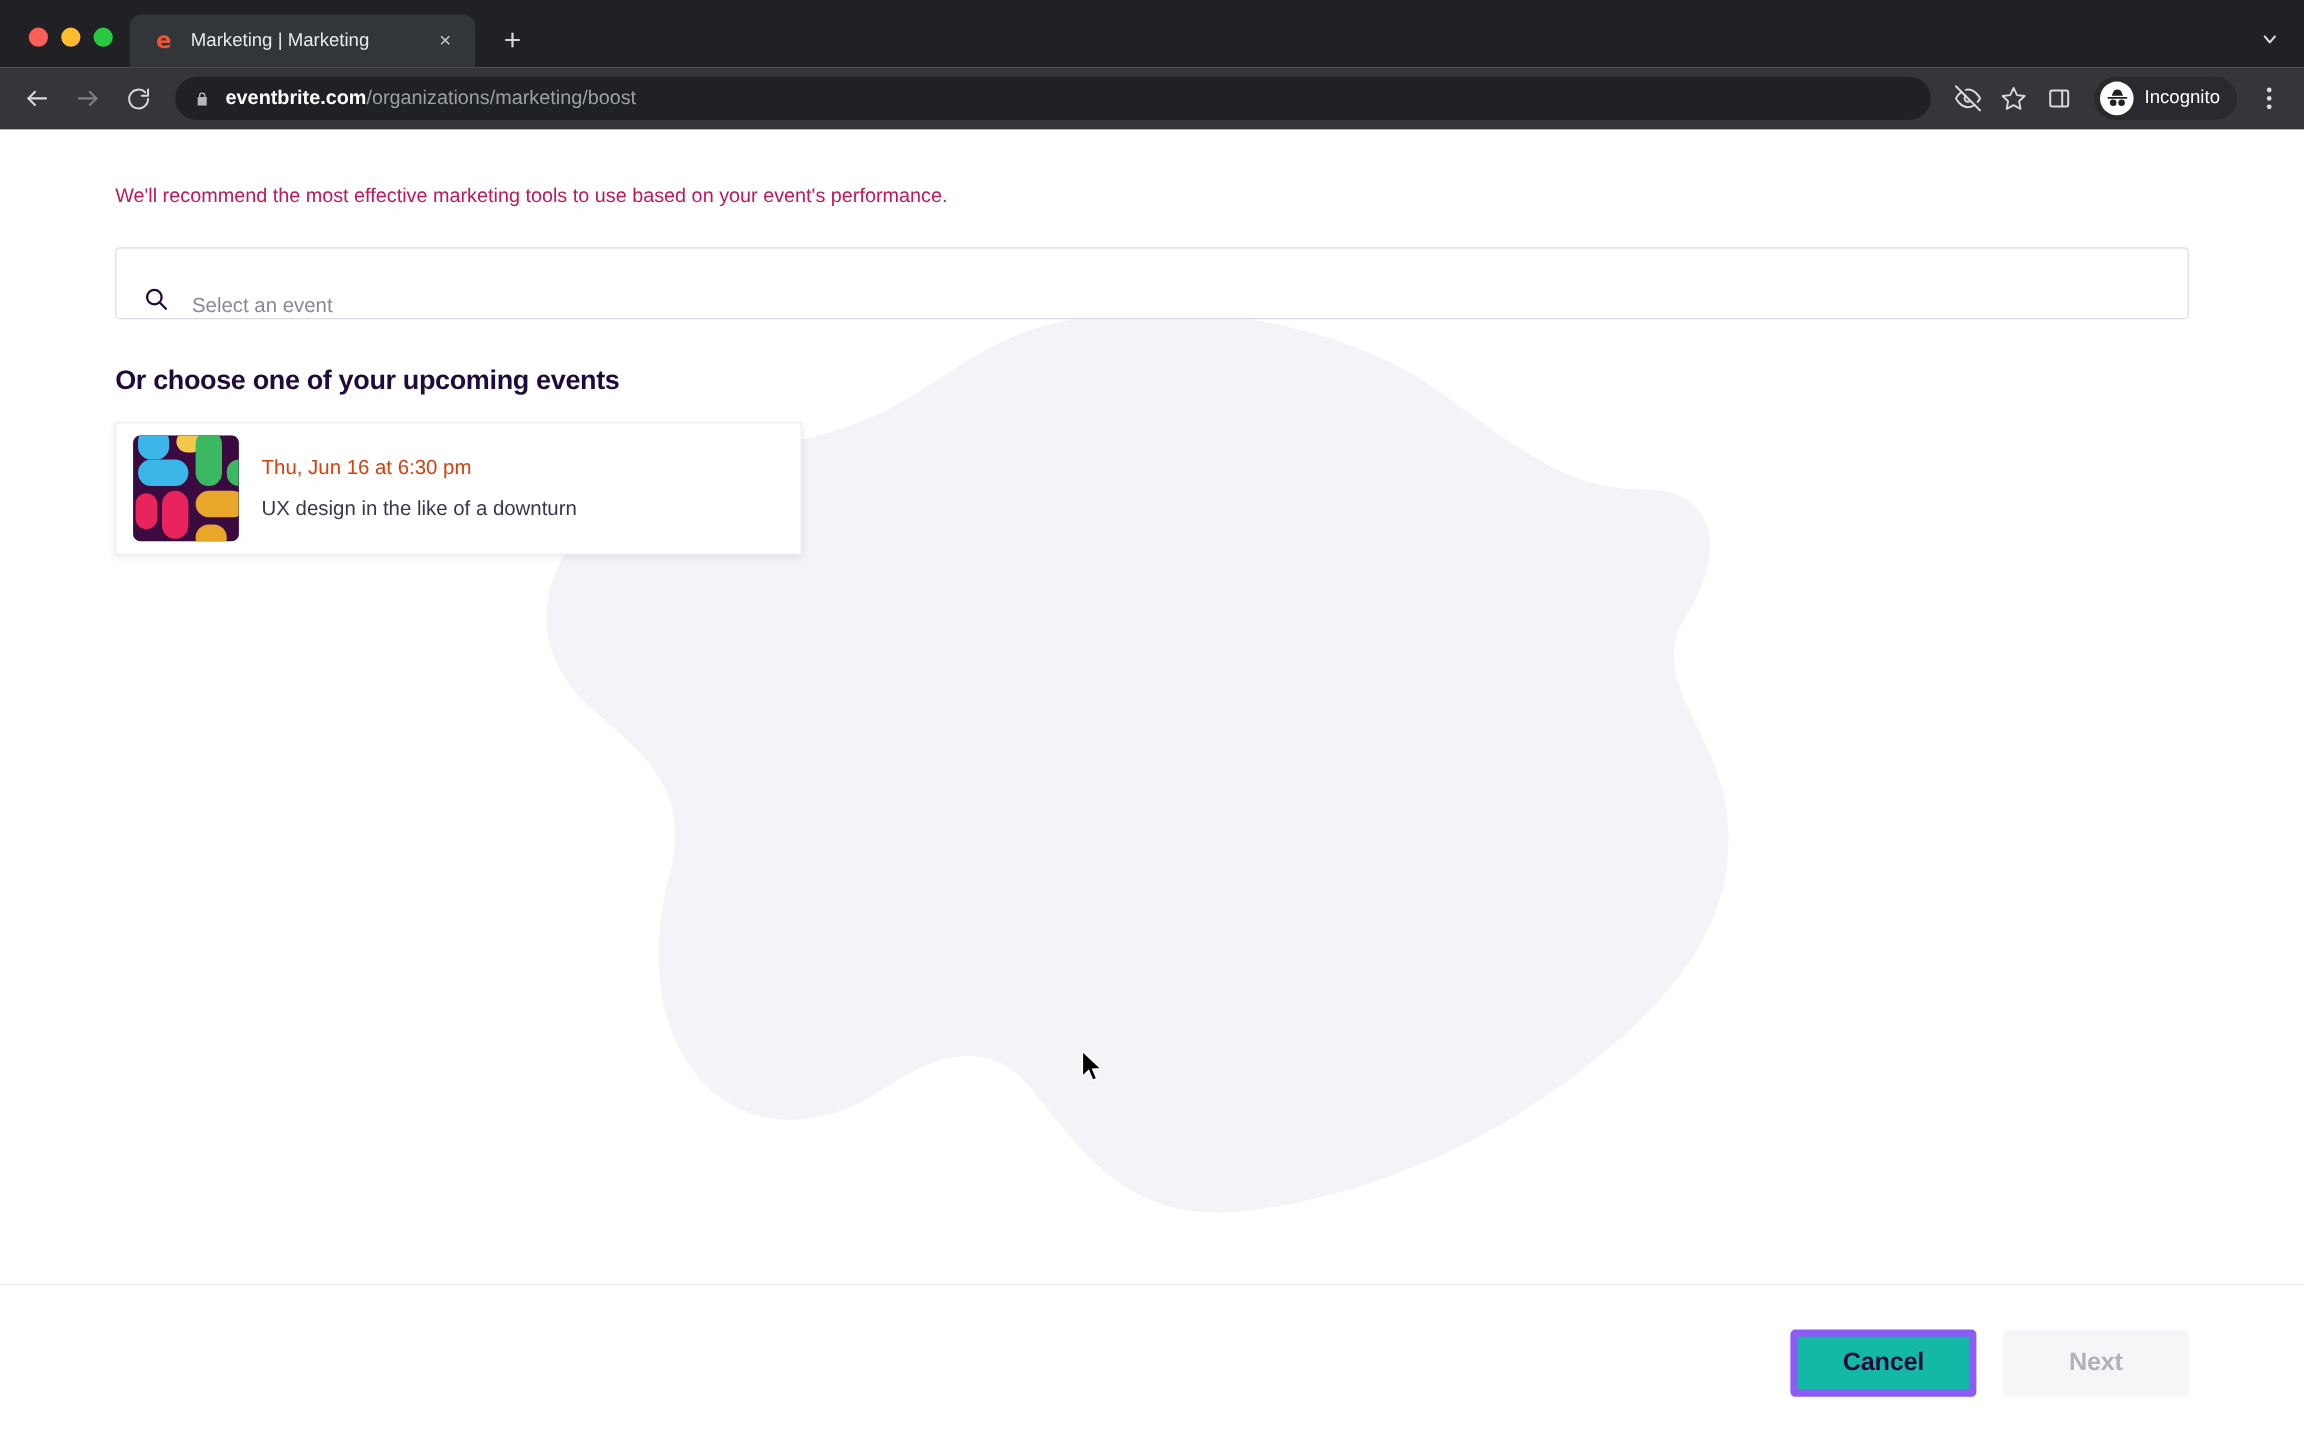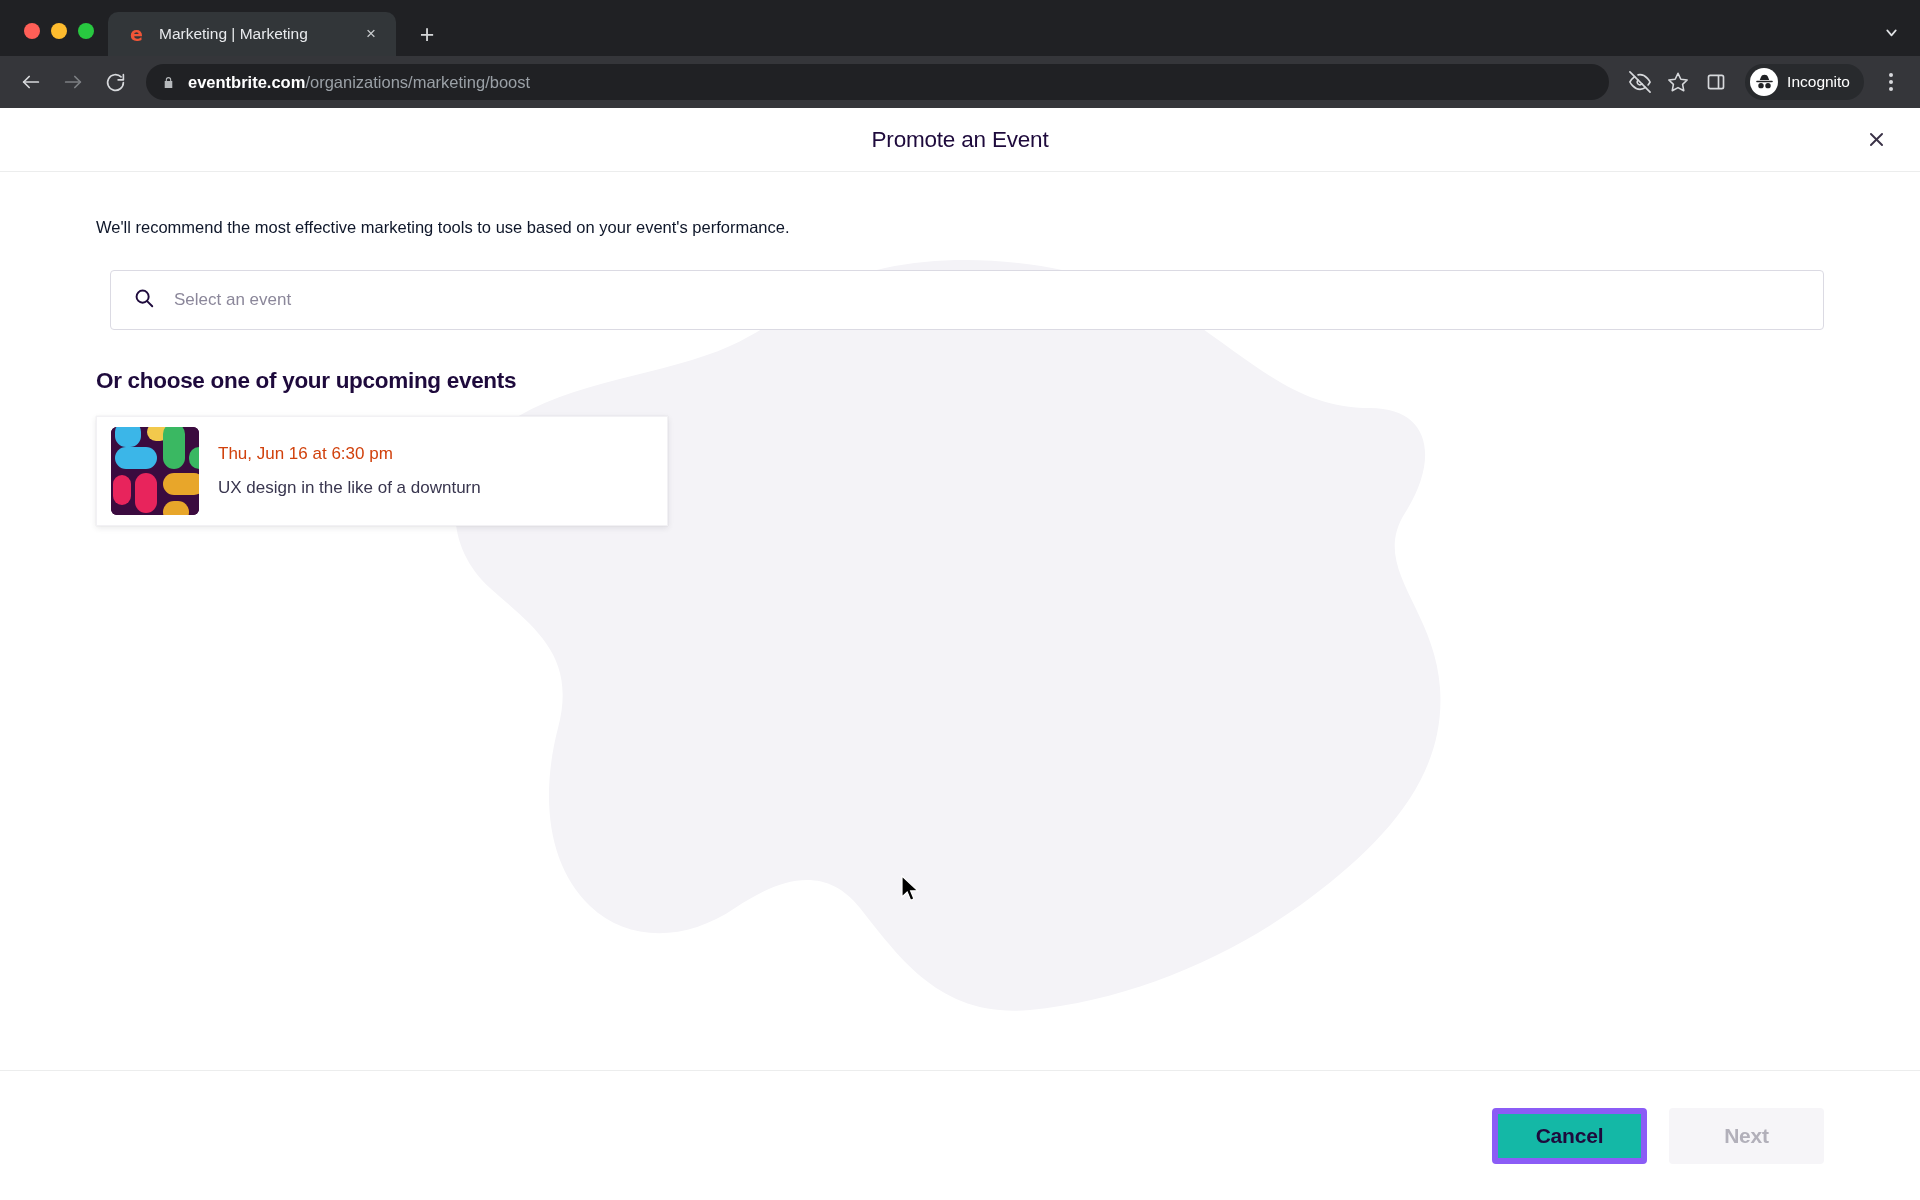--- a/index.html
+++ b/index.html
@@ -122,27 +122,27 @@
 
   .heading-box {
     border: 2px solid #1a5bbd; border-radius: 3px;
     padding: 4px 6px 8px 6px; position: relative; background: transparent;
   }
   .heading {
     font-size: 37px; font-weight: 700; color: #1e0a3c;
     letter-spacing: -0.9px; line-height: 1.12;
   }
   .subheading {
-    margin-top: 13px; font-size: 16.5px; color: #0f172a; line-height: 1.45;
+    margin-top: 13px; font-size: 16.5px; color: #be185d; line-height: 1.45;
   }
 
   .search-field {
     margin-top: 30px; height: 60px; border: 1px solid #dbdae3;
     border-radius: 4px; background: #fff;
-    display: flex; align-items: center; padding: 0 22px; gap: 19px; margin-left: 14px;
+    display: flex; align-items: flex-end; padding: 0 22px; gap: 19px;
   }
   .search-ph { font-size: 17px; color: #8b879a; }
 
   .section-title {
     margin-top: 38px; font-size: 22.5px; font-weight: 700; color: #1e0a3c;
     letter-spacing: -0.3px;
   }
 
   .event-card {
     margin-top: 22px; width: 572px; height: 110px; background: #ffffff;
@@ -278,29 +278,20 @@
   <div class="page">
 
     <svg class="blob" viewBox="0 0 1020 760">
       <path d="M455,10 C560,-12 690,14 760,62 C830,110 870,150 940,150 C1000,150 1010,200 975,255
                C940,310 1005,350 1010,430 C1016,515 960,580 880,640 C800,700 700,742 600,752
                C510,760 470,700 430,650 C395,606 350,620 305,650 C255,684 198,684 160,648
                C118,608 110,540 128,470 C147,398 105,370 60,330 C18,292 10,230 60,180
                C116,124 230,120 300,88 C360,60 385,25 455,10 Z" fill="#f4f3f7"></path>
     </svg>
 
-    <div class="modal-header">
-      <div class="modal-title">Promote an Event</div>
-      <div class="modal-close">
-        <svg width="19" height="19" viewBox="0 0 24 24" fill="none" stroke="currentColor" stroke-width="2.4" stroke-linecap="round">
-            <line x1="5" y1="5" x2="19" y2="19"></line>
-            <line x1="19" y1="5" x2="5" y2="19"></line>
-          </svg>
-      </div>
-    </div>
 
     <div class="content">
 
 
       <p class="subheading">We'll recommend the most effective marketing tools to use based on your event's performance.</p>
 
       <div class="search-field">
         <span>
           <svg width="22" height="22" viewBox="0 0 24 24" fill="none" stroke="#1e0a3c" stroke-width="2.1" stroke-linecap="round">
               <circle cx="10.5" cy="10.5" r="6.6"></circle>

